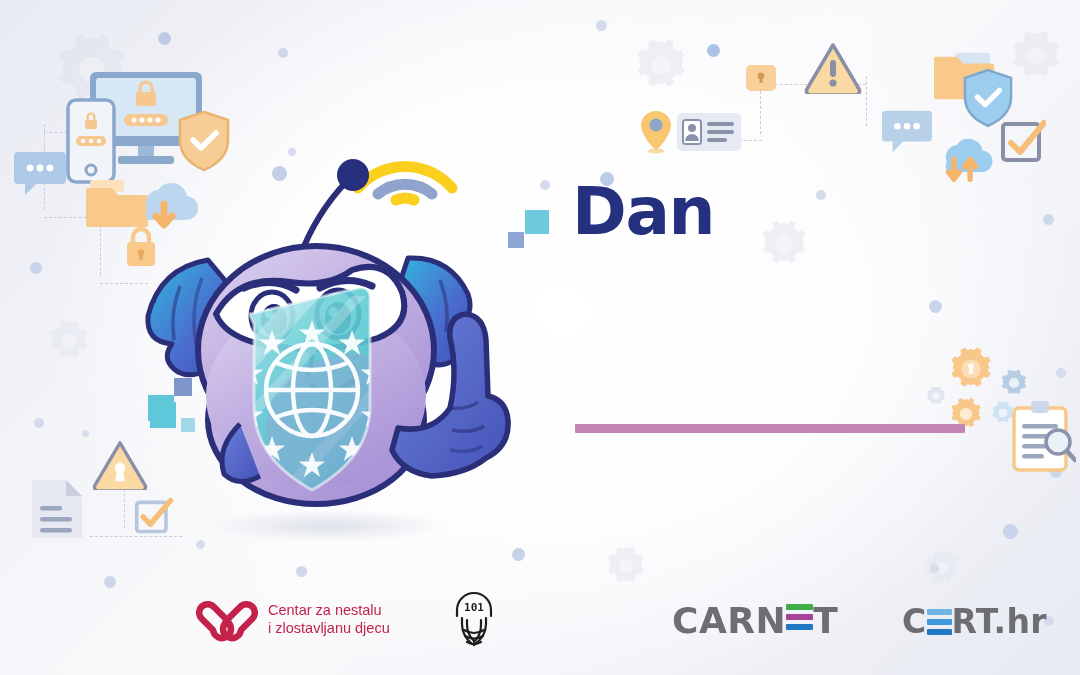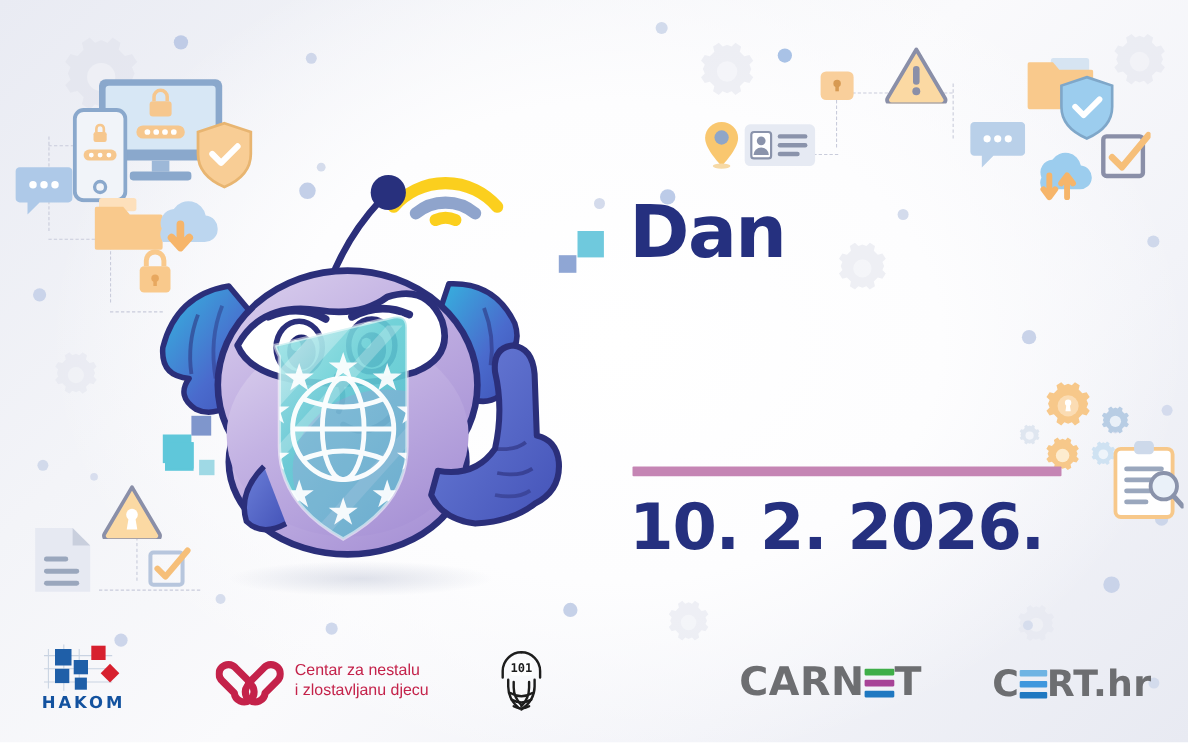--- a/index.html
+++ b/index.html
@@ -431,39 +431,23 @@
         </g>
       </g>
       <path d="M130 186 L238 160 Q250 158 250 170 L250 278 Q250 330 192 362 Q134 330 134 278 L134 196 Q130 188 130 186 Z" fill="none" stroke="#ffffff" stroke-width="3" opacity=".55"></path>
     </g>
   </svg>
 
   <div id="headline">
     <div class="hl">Dan</div>
   </div>
   <div id="rule"></div>
-  <div id="dateline">10. 2. 2026.</div>
 
   <div id="footer">
 
-    <div class="logo" style="left:38px;top:6px;flex-direction:column;align-items:flex-start;">
-      <svg width="82" height="46" viewBox="0 0 82 46">
-        <g stroke="#c9d3e2" stroke-width="1">
-          <path d="M6 6v36M20 2v42M34 6v36"></path>
-          <path d="M2 12h62M2 24h62M2 36h62"></path>
-        </g>
-        <rect x="12" y="6" width="15" height="15" fill="#1f5fa8"></rect>
-        <rect x="29" y="16" width="13" height="13" fill="#1f5fa8"></rect>
-        <rect x="12" y="24" width="13" height="13" fill="#1f5fa8"></rect>
-        <rect x="30" y="32" width="11" height="11" fill="#1f5fa8"></rect>
-        <rect x="45" y="3" width="13" height="13" fill="#d7202e"></rect>
-        <rect x="56" y="22" width="12" height="12" fill="#d7202e" transform="rotate(45 62 28)"></rect>
-      </svg>
-      <div class="hakom-txt">HAKOM</div>
-    </div>
 
     <div class="logo" style="left:196px;top:20px;">
       <svg width="62" height="44" viewBox="0 0 62 44" style="margin-right:10px;">
         <g fill="none" stroke="#c4224a" stroke-width="6.5" stroke-linejoin="round" stroke-linecap="round">
           <path d="M31 22 L18 9 A8.5 8.5 0 1 0 6 21 L17 32 A9 9 0 1 0 30 23"></path>
           <path d="M31 22 L44 9 A8.5 8.5 0 1 1 56 21 L45 32 A9 9 0 1 1 32 23"></path>
         </g>
       </svg>
       <div class="centar-txt">
         <div><b>Centar</b><span class="lite"> za nestalu</span></div>
@@ -482,21 +466,21 @@
           <path d="M15 30v5c0 6 3 12 7 16"></path>
           <path d="M12 40q10 6 20 0"></path>
           <path d="M13 46q9 5 18 0"></path>
           <path d="M15 52q7 4 14 0"></path>
         </g>
         <rect x="12" y="10" width="20" height="14" rx="2" fill="#fff"></rect>
         <text x="22" y="21" font-family="'DejaVu Sans Mono',monospace" font-size="11" font-weight="700" fill="#1d1d1d" text-anchor="middle">101</text>
       </svg>
     </div>
 
-    <div class="logo" style="left:672px;top:22px;align-items:center;">
+    <div class="logo" style="left:672px;top:22px;align-items:flex-start;">
       <span class="carnet-txt">CARN</span>
       <span class="ebars">
         <div class="ebar" style="background:#3fae49;"></div>
         <div class="ebar" style="background:#a74397;"></div>
         <div class="ebar" style="background:#1f78c1;"></div>
       </span>
       <span class="carnet-txt">T</span>
     </div>
 
     <div class="logo" style="left:902px;top:24px;align-items:center;">

